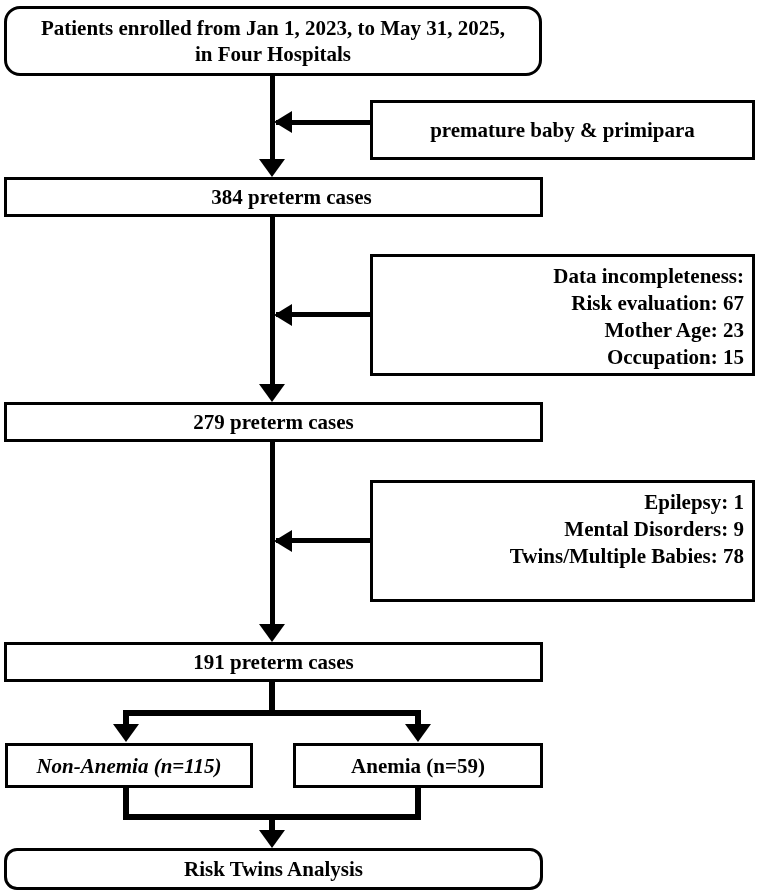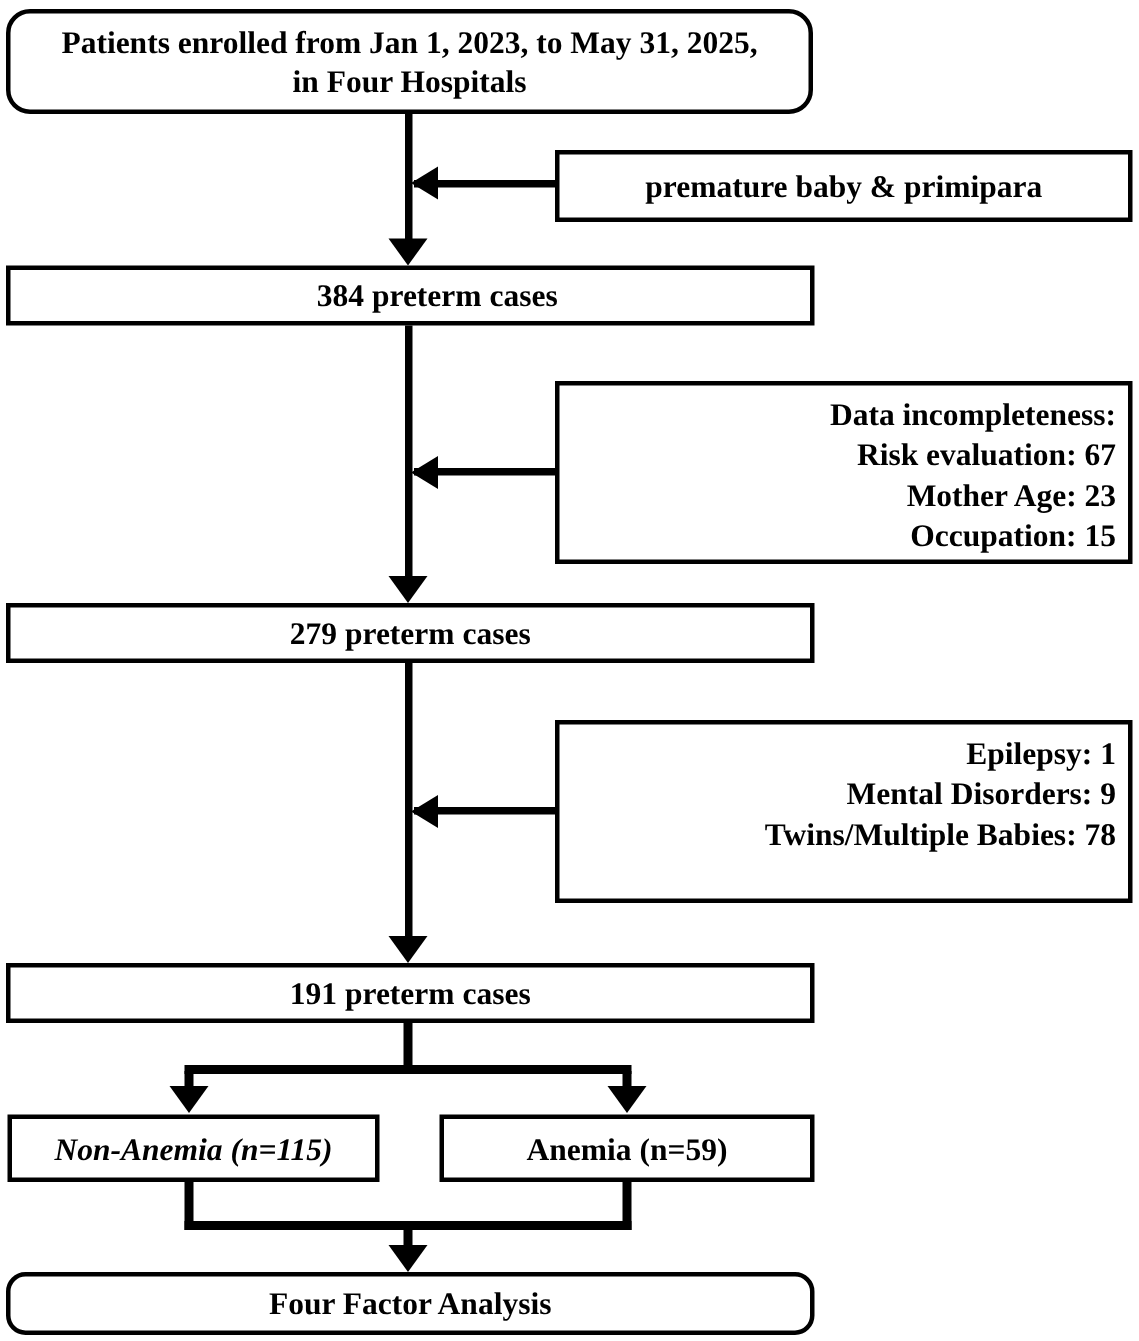--- a/index.html
+++ b/index.html
@@ -78,21 +78,21 @@
 </head>
 <body>
 
 <div id="flowchart">
 
   <div class="box rounded col" style="left:4px; top:6px; width:538px; height:70px;">
     <div>Patients enrolled from Jan 1, 2023, to May 31, 2025,</div>
     <div>in Four Hospitals</div>
   </div>
 
-  <div class="box" style="left:370px; top:100px; width:385px; height:48px;">
+  <div class="box" style="left:370px; top:100px; width:385px; height:60px;">
     <div>premature baby &amp; primipara</div>
   </div>
 
   <div class="box" style="left:4px; top:177px; width:539px; height:40px;padding-left:36px;">
     <div>384 preterm cases</div>
   </div>
 
   <div class="box multi" style="left:370px; top:254px; width:385px; height:122px;">
     <div>Data incompleteness:</div>
     <div class="item">Risk evaluation: 67</div>
@@ -115,21 +115,21 @@
   </div>
 
   <div class="box" style="left:5px; top:743px; width:248px; height:45px;font-style:italic;">
     <div>Non-Anemia (n=115)</div>
   </div>
   <div class="box" style="left:293px; top:743px; width:250px; height:45px;">
     <div>Anemia (n=59)</div>
   </div>
 
   <div class="box rounded" style="left:4px; top:848px; width:539px; height:42px; border-radius:13px;">
-    <div>Four Factor Analysis</div>
+    <div>Risk Twins Analysis</div>
   </div>
 
   <div class="vline" style="left:270px; top:76px; height:86px;"></div>
   <div class="arrow-down" style="left:259px; top:159px;"></div>
 
   <div class="hline" style="left:276px; top:120px; width:94px;"></div>
   <div class="arrow-left" style="left:274px; top:111px;"></div>
 
   <div class="vline" style="left:270px; top:217px; height:170px;"></div>
   <div class="arrow-down" style="left:259px; top:384px;"></div>

